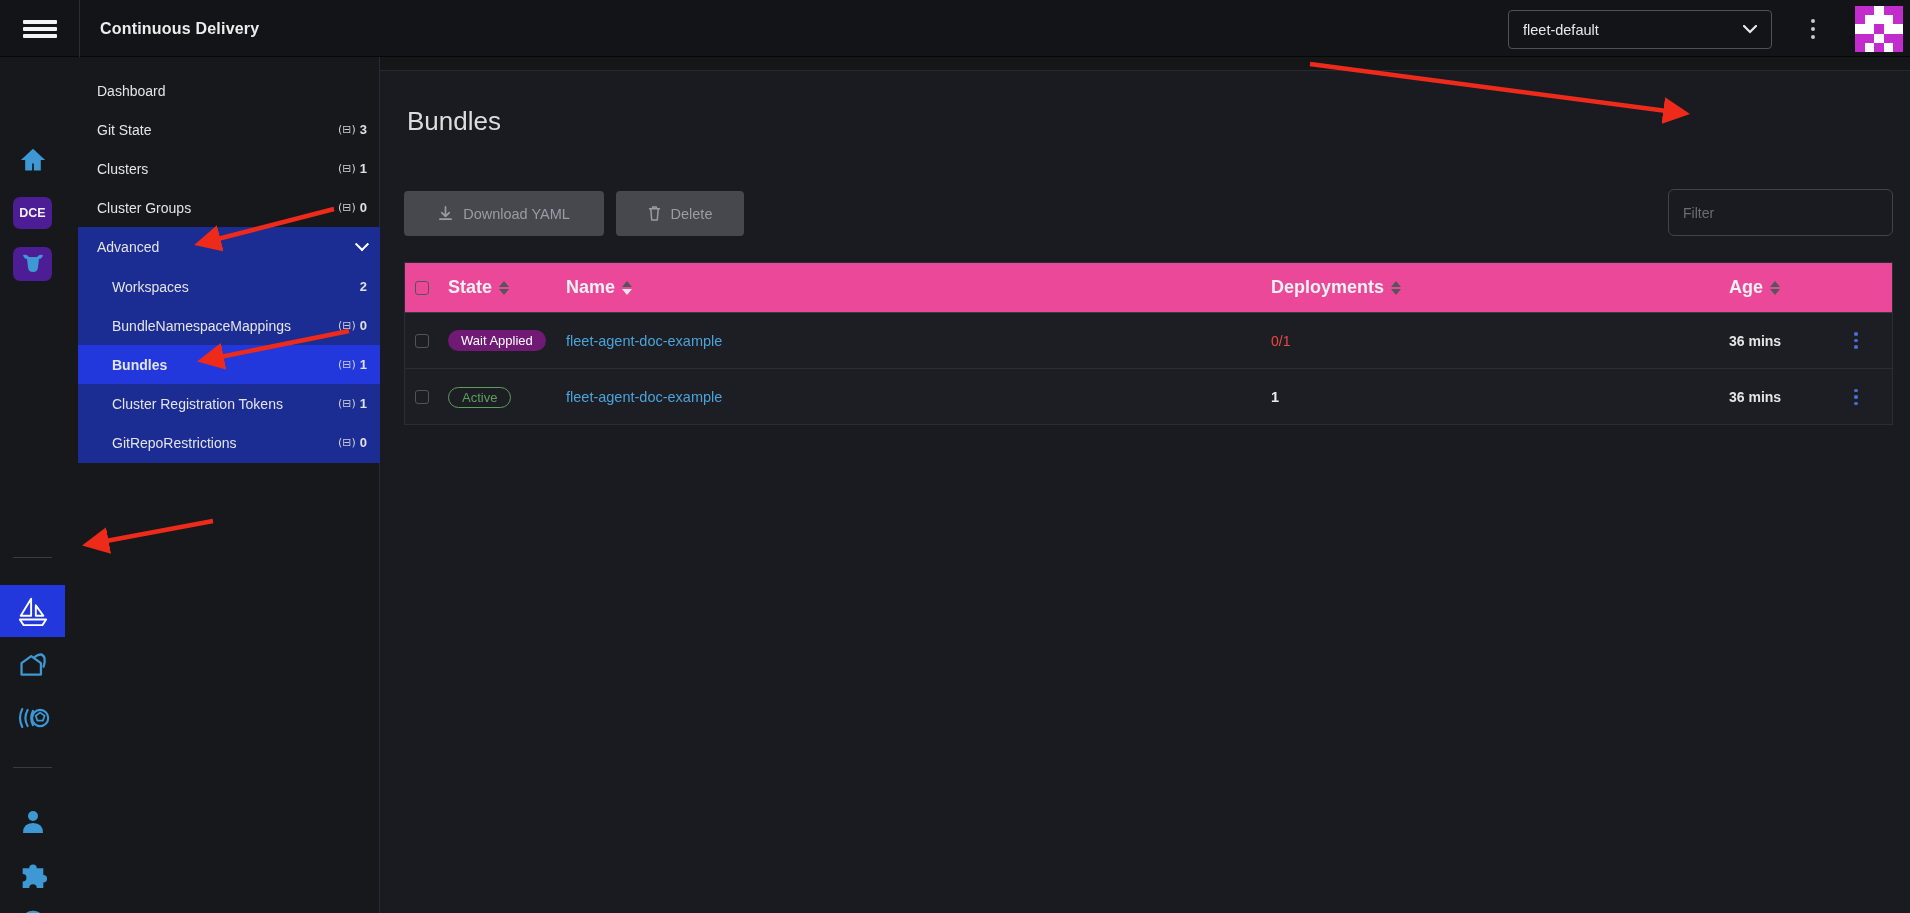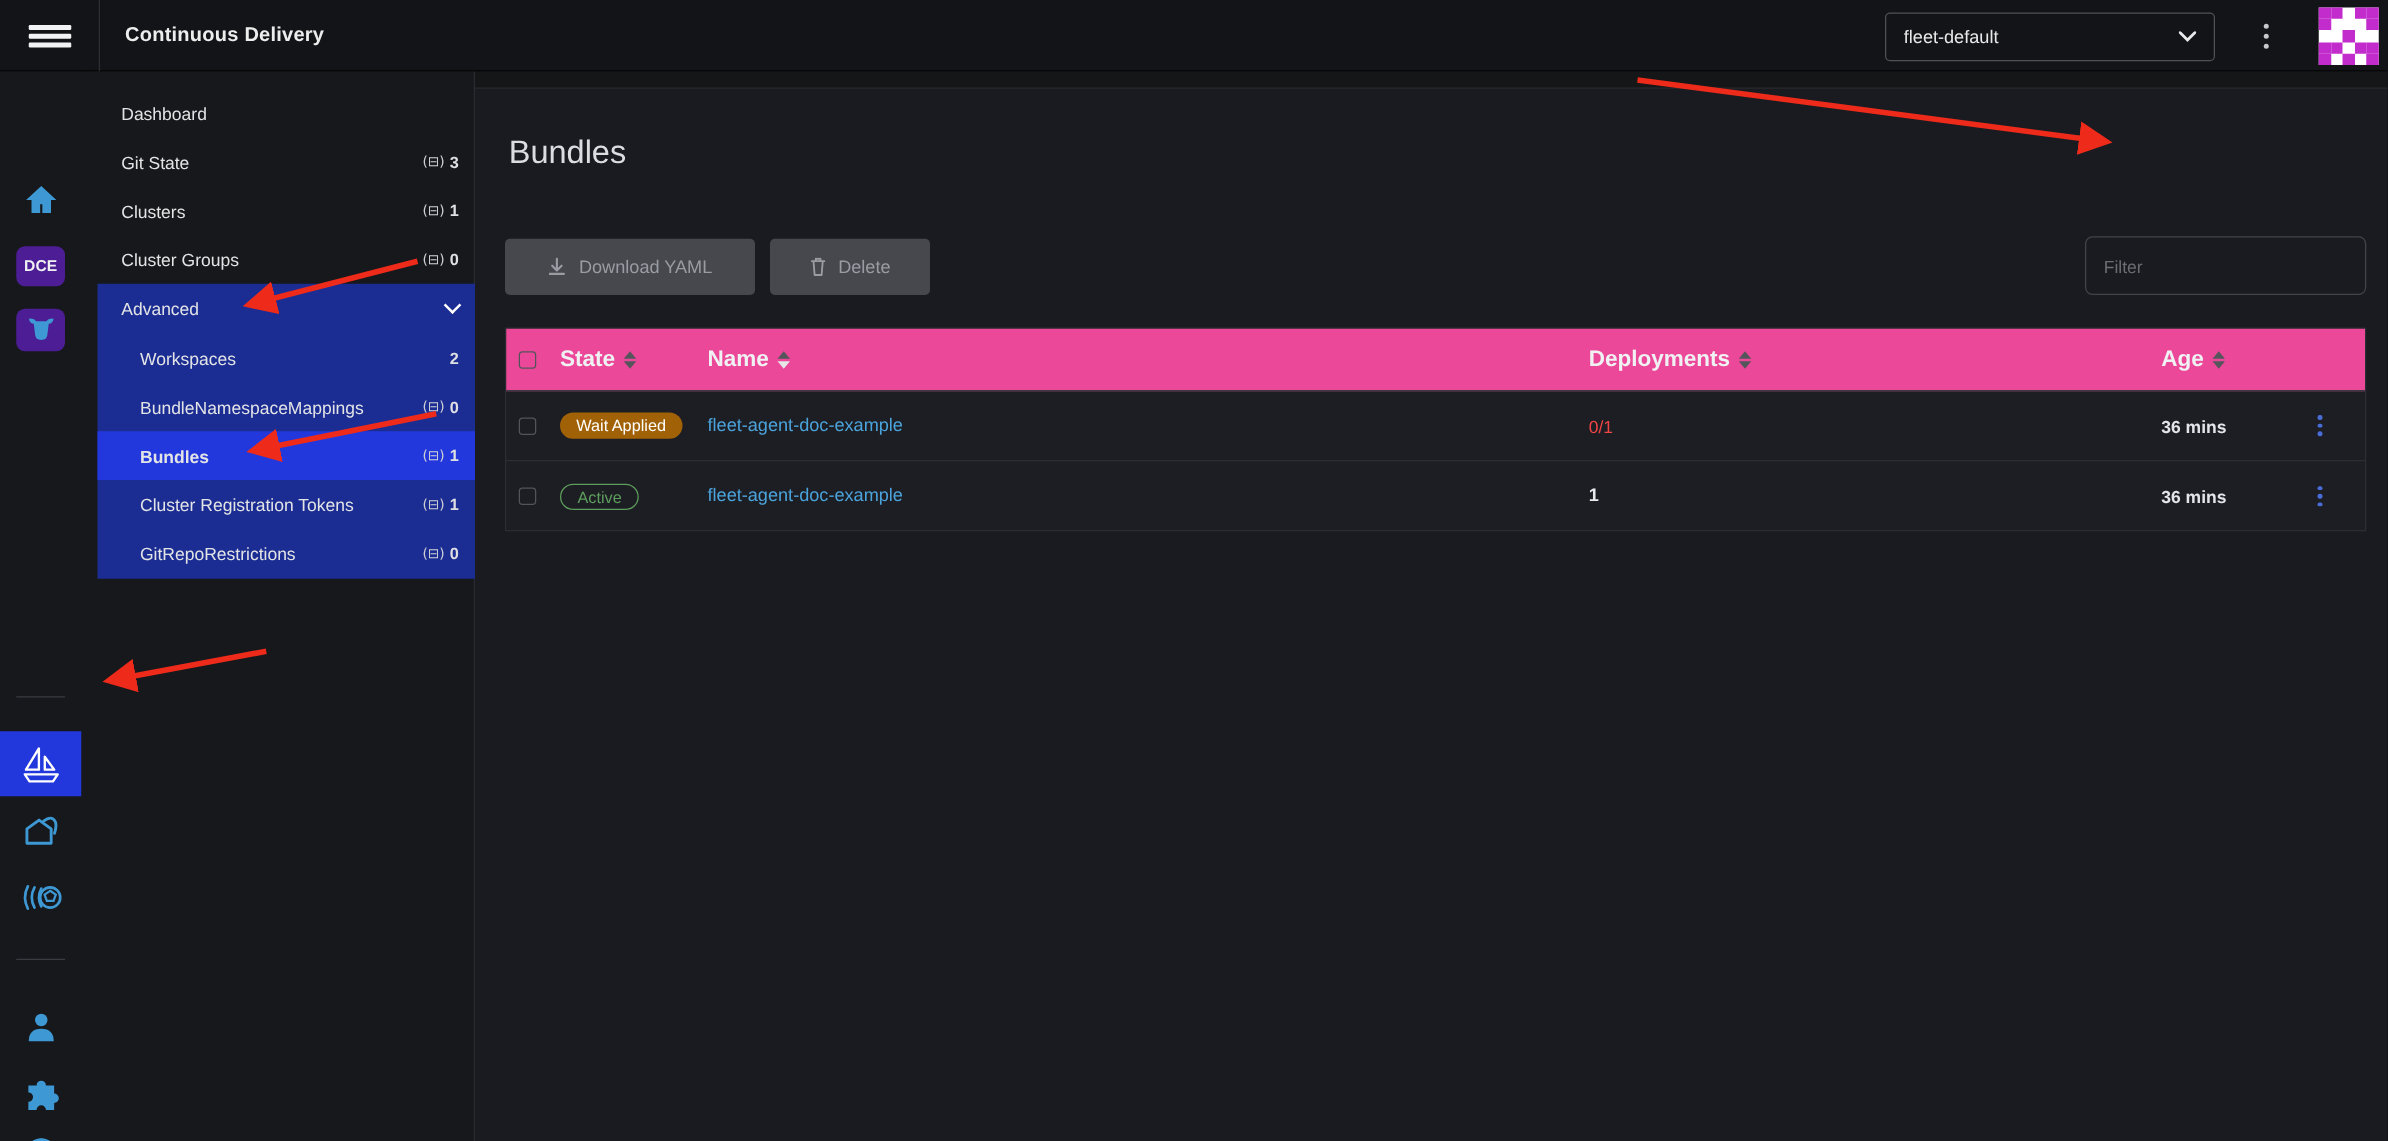--- a/index.html
+++ b/index.html
@@ -62,21 +62,21 @@
   .trow { position:absolute; left:0; width:100%; height:56px; }
   #row-0 { top:50px; border-bottom:1px solid #2c2d33; }
   #row-1 { top:106px; }
   .cell { position:absolute; top:0; height:100%; display:flex; align-items:center; }
   .c-check { left:10px; } .c-state { left:43px; } .c-name { left:161px; } .c-dep { left:866px; } .c-age { left:1324px; } .c-kebab { left:1445px; }
   .checkbox { width:14px; height:14px; border:1.5px solid #53545a; border-radius:3px; background:transparent; cursor:pointer; }
   .sort { display:inline-flex; flex-direction:column; gap:2px; margin-left:7px; }
   .sort b { width:0; height:0; border-left:5px solid transparent; border-right:5px solid transparent; }
   .sort .up { border-bottom:6px solid #55565c; } .sort .dn { border-top:6px solid #55565c; }
   .sort .lit { border-top-color:#e6e7e9; }
-  .badge-wait { background:#a16207; color:#fff; font-size:13px; padding:3px 13px; border-radius:11px; }
+  .badge-wait { background:#701a75; color:#fff; font-size:13px; padding:3px 13px; border-radius:11px; }
   .badge-active { border:1px solid #5d9e5d; color:#5d9e5d; font-size:13px; padding:2px 13px; border-radius:11px; }
   .link { color:#4ba3dc; font-size:14.5px; cursor:pointer; }
   .dep-red { color:#f14545; font-size:14px; font-weight:400; }
   .dep-ok { color:#e8e9eb; font-size:14.5px; font-weight:700; }
   .age { color:#e4e5e8; font-size:14px; font-weight:700; }
   .row-kebab { display:flex; flex-direction:column; gap:3px; cursor:pointer; padding:4px; }
   .row-kebab i { width:3.5px; height:3.5px; border-radius:50%; background:#4a6cd8; }
 
   #arrows { position:absolute; left:0; top:0; width:1910px; height:913px; pointer-events:none; z-index:9; }
 </style>

